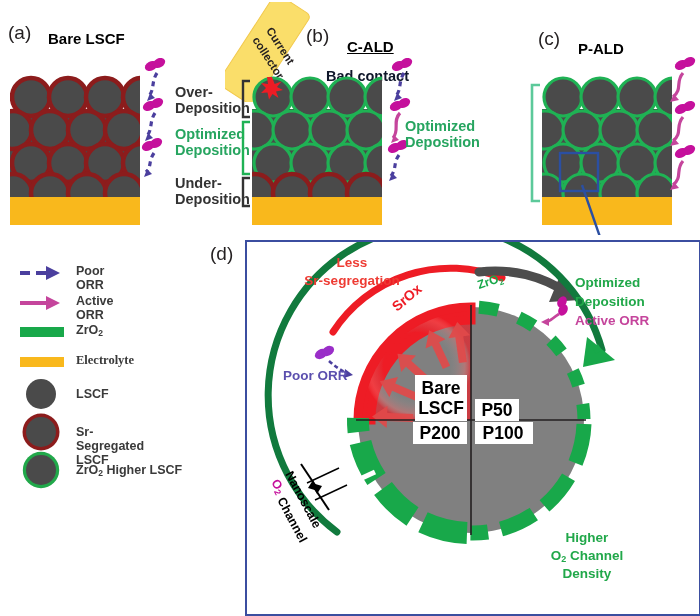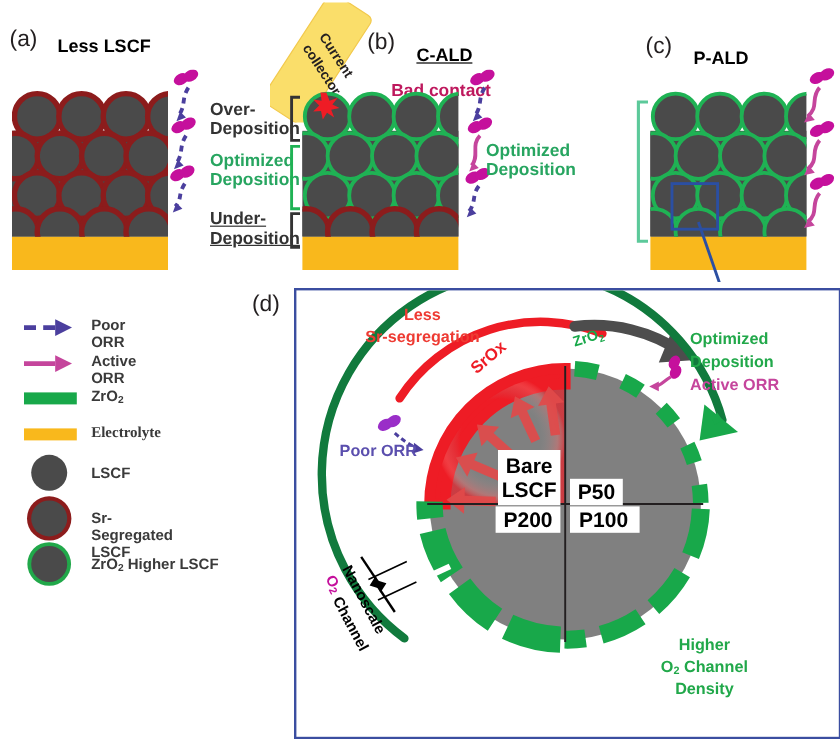--- a/index.html
+++ b/index.html
@@ -13,21 +13,21 @@
   .lbl.green{color:#27a560;font-weight:600;}
   .legend-text{font-size:12.5px;color:#3a3a3a;font-weight:600;}
   sub{font-size:0.68em;vertical-align:-0.25em;}
   .nowrap{white-space:nowrap;}
 </style>
 </head>
 <body>
 
 <div class="abs" style="left:0;top:0;width:230px;height:240px;">
   <div class="abs panel-letter" style="left:8px;top:22px;">(a)</div>
-  <div class="abs panel-title" style="left:48px;top:30px;">Less LSCF</div>
+  <div class="abs panel-title" style="left:48px;top:30px;">Bare LSCF</div>
 
   <svg class="abs" style="left:0;top:75px;" width="230" height="150" viewBox="0 0 230 150">
     <defs>
       <clipPath id="clipA">
           <rect x="10" y="0" width="130" height="122"></rect>
         </clipPath>
       <g id="srParticle">
         <circle r="19" fill="#4a4a4a" stroke="#8c1c1c" stroke-width="4.5"></circle>
       </g>
     </defs>
@@ -81,40 +81,40 @@
   </svg>
 
   <div class="abs lbl dark" style="left:175px;top:84px;">
     <div>Over-</div>
     <div>Deposition</div>
   </div>
   <div class="abs lbl green" style="left:175px;top:126px;">
     <div>Optimized</div>
     <div>Deposition</div>
   </div>
-  <div class="abs lbl dark" style="left:175px;top:175px;text-decoration:underline;">
+  <div class="abs lbl dark" style="left:175px;top:175px;">
     <div>Under-</div>
     <div>Deposition</div>
   </div>
 </div>
 
 <div class="abs" style="left:230px;top:0;width:240px;height:240px;">
 
   <svg class="abs" style="left:-5px;top:2px;" width="110" height="100" viewBox="0 0 110 100">
     <rect x="18" y="-6" width="42" height="108" rx="5" fill="#fade6a" stroke="#f2c94c" stroke-width="1" transform="rotate(33 40 48)"></rect>
     <text x="52" y="46" font-family="Liberation Sans, sans-serif" font-size="11.5" font-weight="bold" fill="#231f20" transform="rotate(57 52 46)" text-anchor="middle">Current</text>
     <text x="40" y="58" font-family="Liberation Sans, sans-serif" font-size="11.5" font-weight="bold" fill="#231f20" transform="rotate(57 40 58)" text-anchor="middle">collector</text>
   </svg>
   <div class="abs" style="left:0;top:0;width:0;height:0;overflow:hidden;">
     
   </div>
 
   <div class="abs panel-letter" style="left:76px;top:25px;">(b)</div>
   <div class="abs panel-title" style="left:117px;top:38px;text-decoration:underline;">C-ALD</div>
-  <div class="abs" style="left:96px;top:68px;font-size:14.5px;color:#be185d;font-weight:600;">Bad contact</div>
+  <div class="abs" style="left:96px;top:68px;font-size:14.5px;color:#0f172a;font-weight:600;">Bad contact</div>
 
   <svg class="abs" style="left:0;top:75px;" width="240" height="150" viewBox="0 0 240 150">
     <defs>
       <clipPath id="clipB">
           <rect x="22" y="0" width="130" height="122"></rect>
         </clipPath>
       <g id="zrParticle">
           <circle r="19" fill="#4a4a4a" stroke="#1fb254" stroke-width="3.2"></circle>
         </g>
       <g id="srParticle2">

